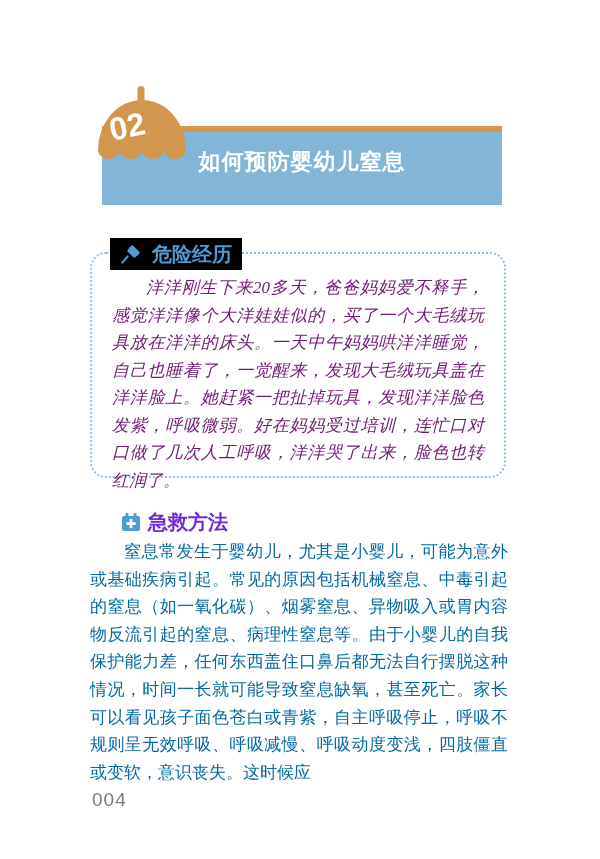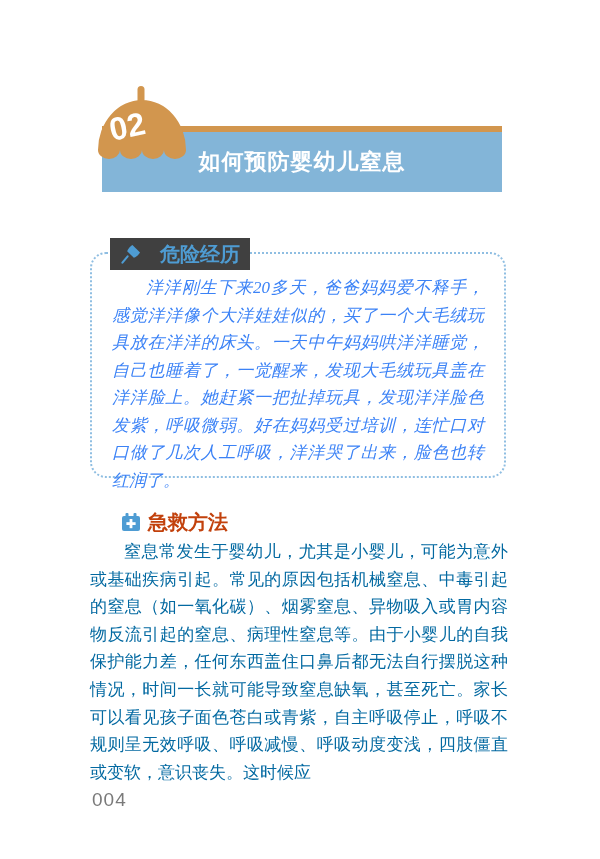--- a/index.html
+++ b/index.html
@@ -2,54 +2,54 @@
 <html><head>
 <meta charset="utf-8">
 <style>
   * { margin: 0; padding: 0; box-sizing: border-box; }
   html, body { background: #ffffff; }
   body { width: 600px; height: 859px; font-family: "Liberation Sans", sans-serif; }
   .page { position: relative; width: 600px; height: 859px; background: #ffffff; overflow: hidden; }
 
   
   .banner {
-    position: absolute; left: 102px; top: 126px; width: 400px; height: 66px;
+    position: absolute; left: 102px; top: 126px; width: 400px; height: 79px;
     background: #83B5D8; border-top: 6px solid #D2964E;
   }
   .banner-title {
     width: 100%; height: 60px; line-height: 60px; text-align: center;
     color: #ffffff; font-size: 22px; font-weight: bold; letter-spacing: 1px;
     font-family: "Liberation Sans", sans-serif;
   }
   .umbrella { position: absolute; left: 94px; top: 86px; width: 96px; height: 84px; z-index: 2; }
 
   
   .story-box {
     position: absolute; left: 90px; top: 252px; width: 416px; height: 226px;
     border: 2px dotted #8FBEE2; border-radius: 16px; background: #ffffff;
   }
   .story-heading {
     position: absolute; top: -16px; left: 18px; height: 32px;
-    display: flex; align-items: center; gap: 19px;
-    background: #404040; padding: 0 10px;
+    display: flex; align-items: center; gap: 11px;
+    background: #000000; padding: 0 10px;
     color: #4E9CD3; font-size: 20px; font-weight: bold;
   }
   .story-text {
     padding: 20px 20px 0 20px;
     font-family: "Liberation Serif", "DejaVu Serif", serif;
     font-style: italic;
-    font-size: 17px; line-height: 27.5px; color: #3b82f6;
+    font-size: 17px; line-height: 27.5px; color: #701a75;
     text-align: justify; text-indent: 2em;
   }
 
   
   .aid-heading {
     position: absolute; left: 121px; top: 509px; height: 26px;
     display: flex; align-items: center; gap: 7px;
-    color: #c2410c; font-size: 20px; font-weight: bold;
+    color: #6d28d9; font-size: 20px; font-weight: bold;
   }
   .aid-body {
     position: absolute; left: 90px; top: 538px; width: 418px;
     font-family: "Liberation Serif", "DejaVu Serif", serif;
     font-size: 17px; line-height: 27.6px; color: #0369a1;
     text-align: justify; text-indent: 2em;
   }
 
   
   .page-number {

